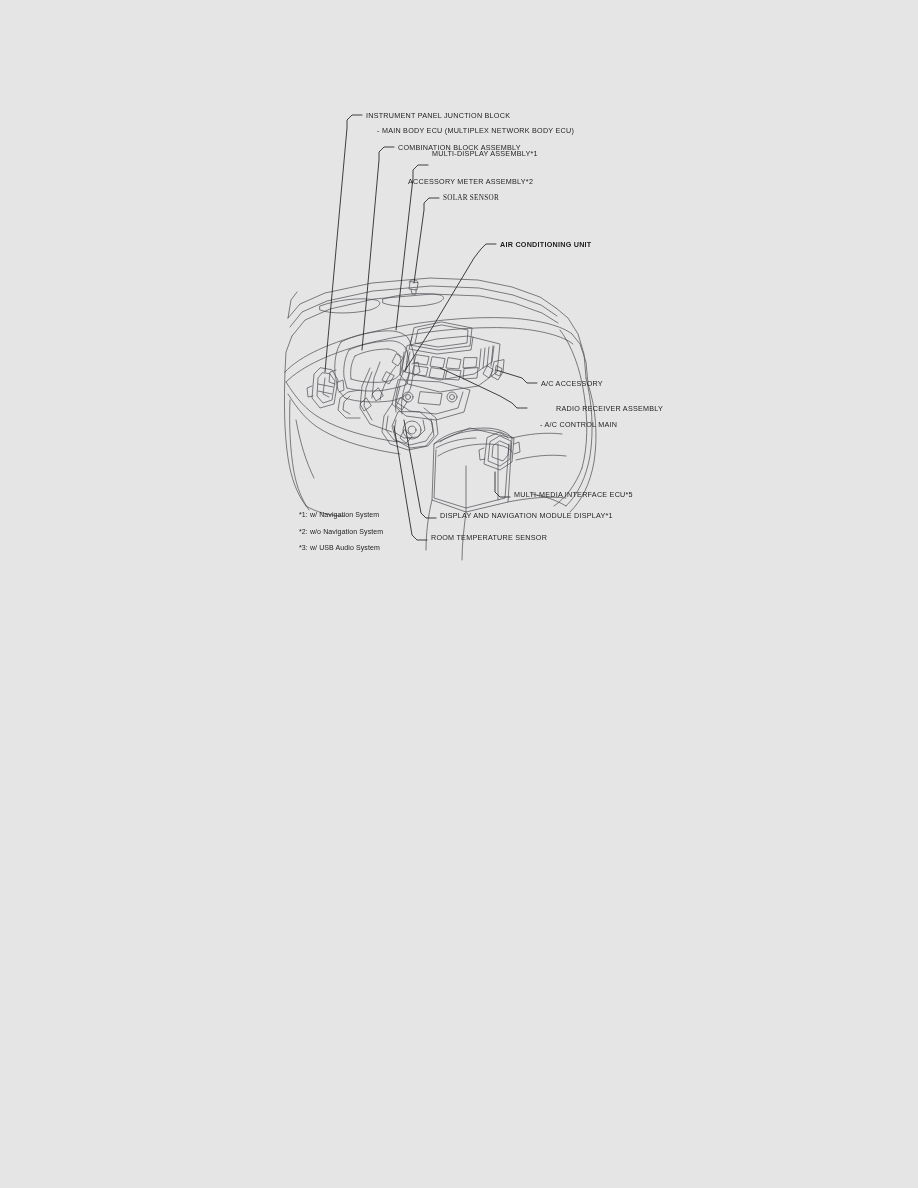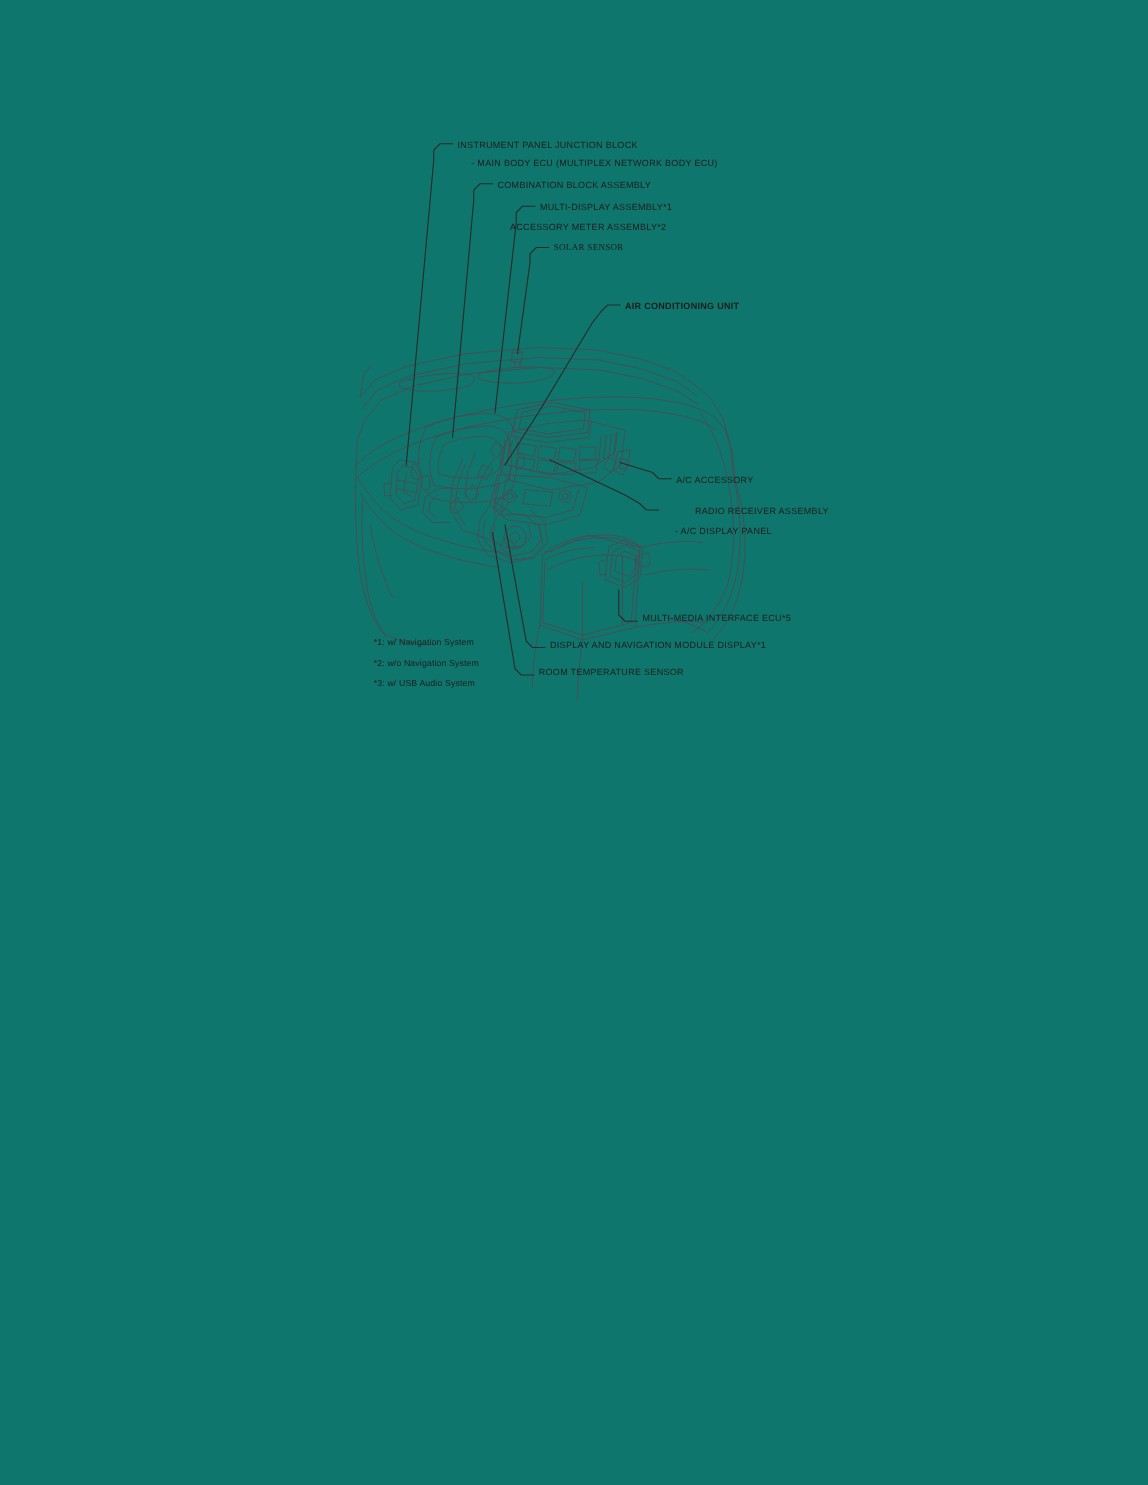--- a/index.html
+++ b/index.html
@@ -8,21 +8,21 @@
     width:918px;height:1188px;
     font-family:"Liberation Sans", sans-serif;
     color:#1a1a1a;
     position:relative;
     overflow:hidden;
   }
   #page{
     position:relative;
     width:918px;
     height:1188px;
-    background:#0f766e;
+    background:#e5e5e5;
   }
   #diagram{
     position:absolute;
     left:0; top:0;
     width:918px; height:1188px;
   }
   .lbl{
     position:absolute;
     font-family:"Liberation Sans", sans-serif;
     font-size:7.2px;
@@ -223,27 +223,27 @@
 
       <path d="M436 518 L426 518 L421 513 L404 420"></path>
 
       <path d="M427 540 L417 540 L412 535 L394 426"></path>
     </g>
   </svg>
 
   <div class="lbl" style="left:366px; top:112px;">INSTRUMENT PANEL JUNCTION BLOCK</div>
   <div class="lbl" style="left:377px; top:127px;">- MAIN BODY ECU (MULTIPLEX NETWORK BODY ECU)</div>
   <div class="lbl" style="left:398px; top:144px;">COMBINATION BLOCK ASSEMBLY</div>
-  <div class="lbl" style="left:432px; top:162px;">MULTI-DISPLAY ASSEMBLY*1</div>
+  <div class="lbl" style="left:432px; top:150px;">MULTI-DISPLAY ASSEMBLY*1</div>
   <div class="lbl" style="left:408px; top:178px;">ACCESSORY METER ASSEMBLY*2</div>
   <div class="lbl" style="left:443px; top:195px;font-family:Liberation Serif, serif;">SOLAR SENSOR</div>
   <div class="lbl" style="left:500px; top:241px;font-weight:bold;">AIR CONDITIONING UNIT</div>
   <div class="lbl" style="left:541px; top:380px;">A/C ACCESSORY</div>
   <div class="lbl" style="left:531px; top:405px;padding-left:25px;">RADIO RECEIVER ASSEMBLY</div>
-  <div class="lbl" style="left:540px; top:421px;">- A/C DISPLAY PANEL</div>
+  <div class="lbl" style="left:540px; top:421px;">- A/C CONTROL MAIN</div>
   <div class="lbl" style="left:514px; top:491px;">MULTI-MEDIA INTERFACE ECU*5</div>
   <div class="lbl" style="left:440px; top:512px;">DISPLAY AND NAVIGATION MODULE DISPLAY*1</div>
   <div class="lbl" style="left:431px; top:534px;">ROOM TEMPERATURE SENSOR</div>
 
   <div class="note" style="left:299px; top:511px;">*1: w/ Navigation System</div>
   <div class="note" style="left:299px; top:528px;">*2: w/o Navigation System</div>
   <div class="note" style="left:299px; top:544px;">*3: w/ USB Audio System</div>
 
 </div>
 

